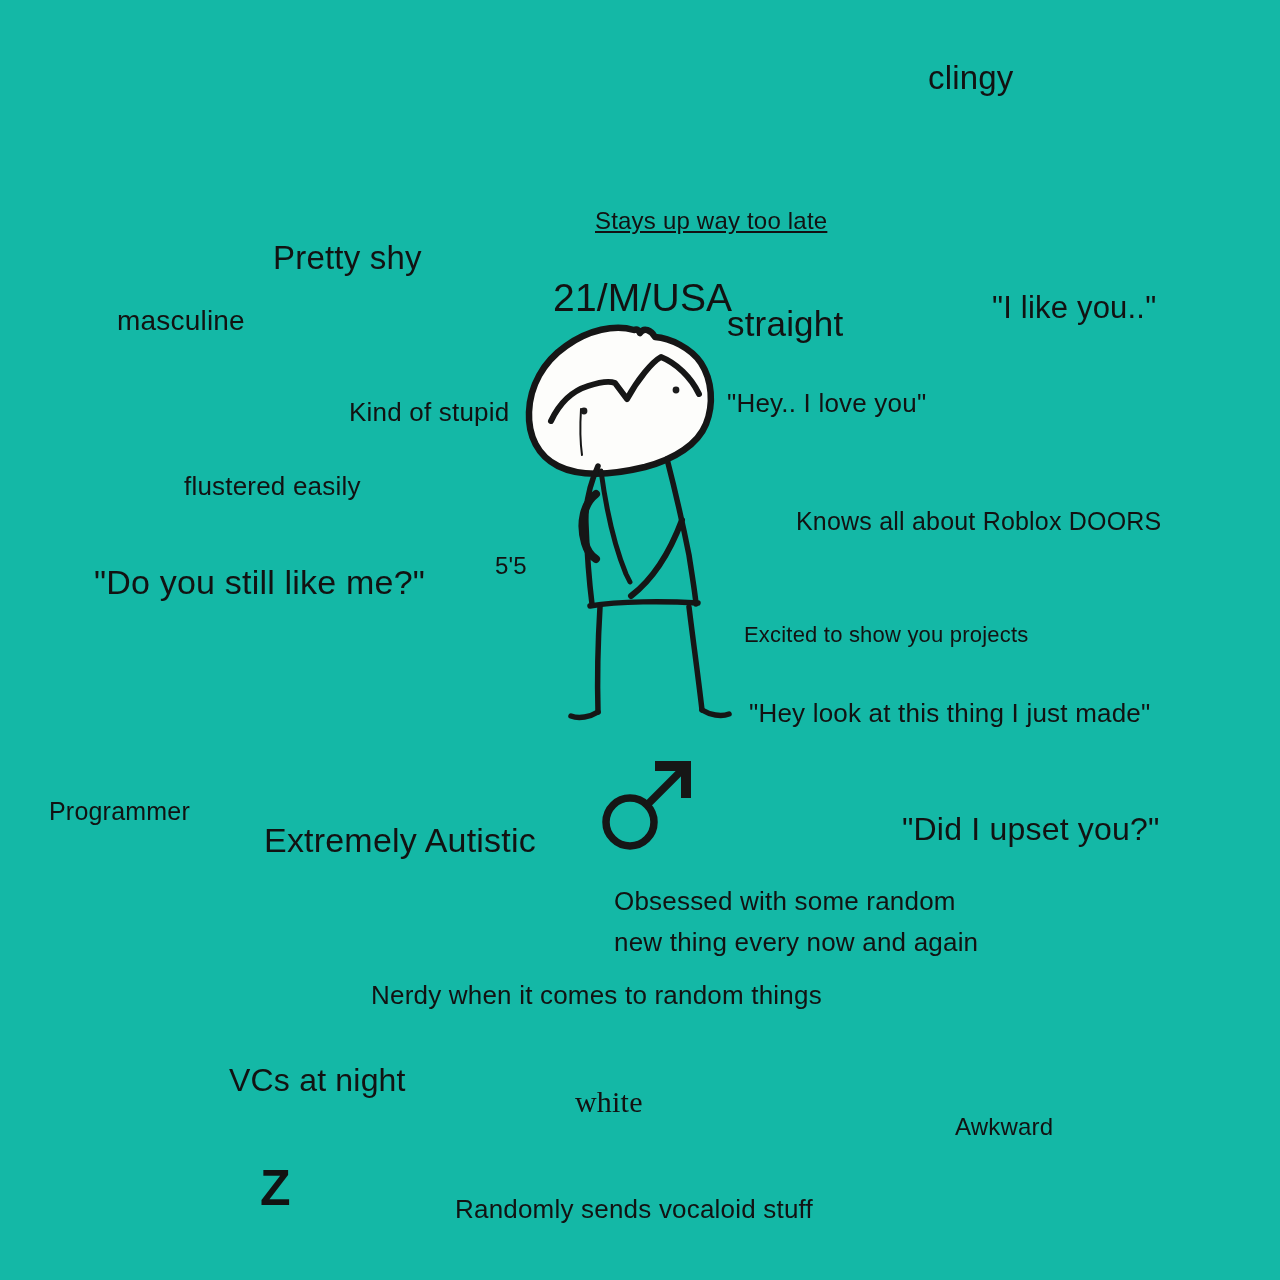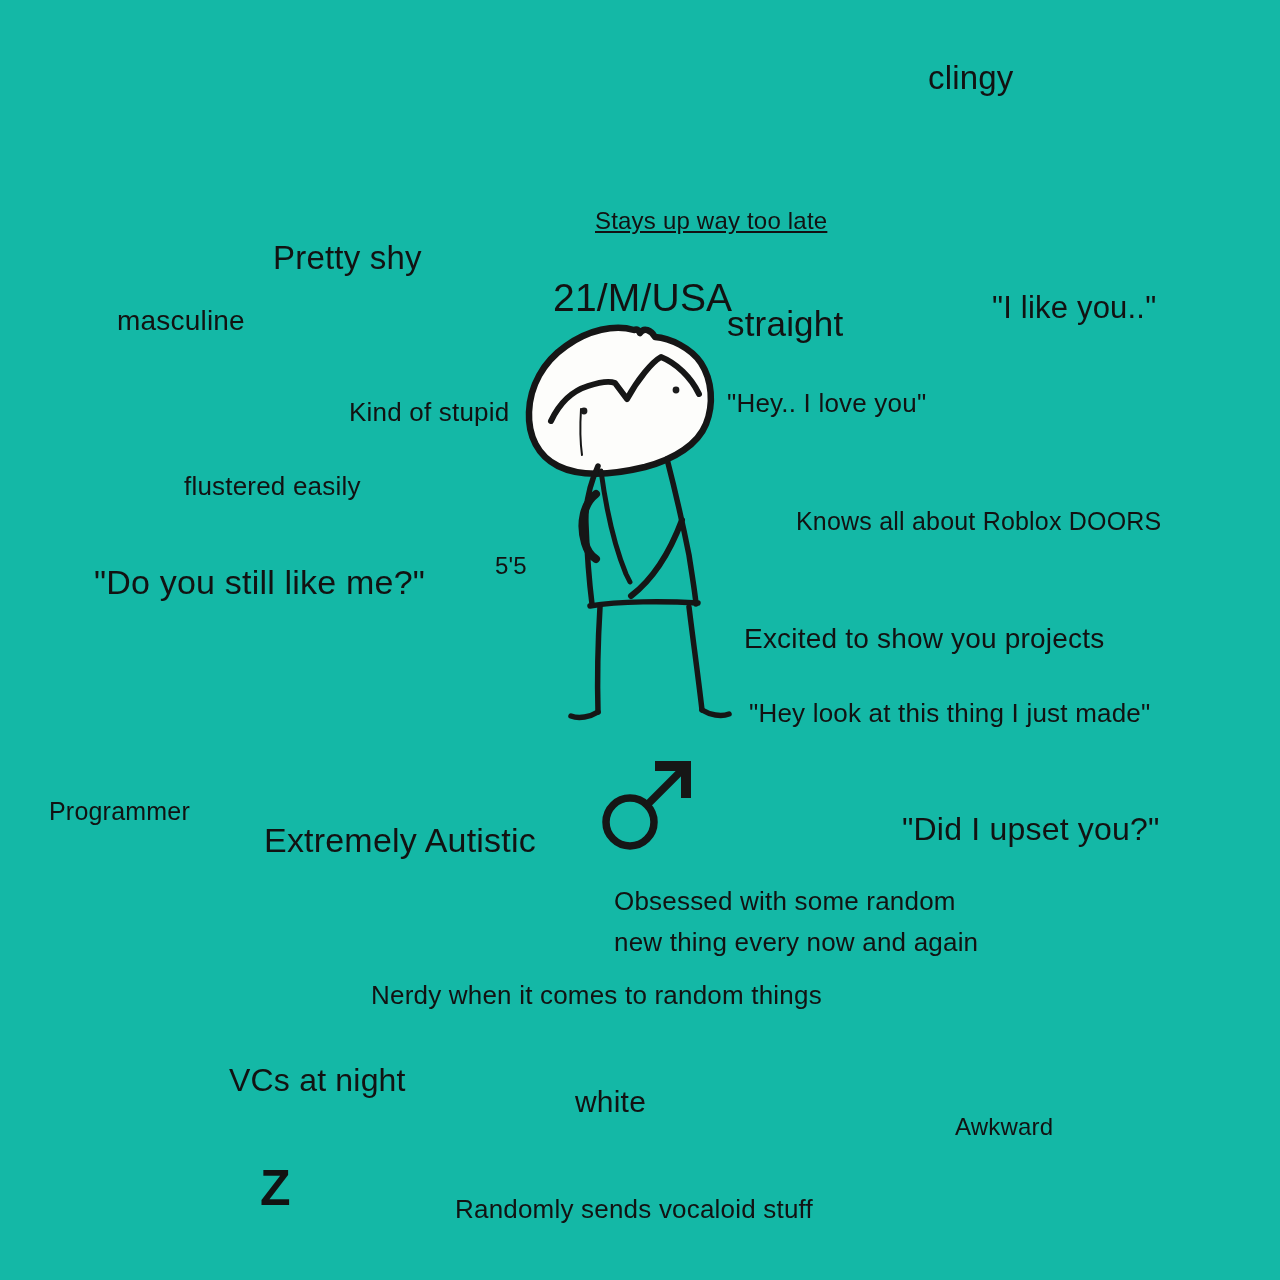--- a/index.html
+++ b/index.html
@@ -85,28 +85,28 @@
       <div class="label" style="left: 527px; top: 273px; font-size: 39px; margin-left: 26px;">21/M/USA</div>
       <div class="label" style="left: 117px; top: 303px; font-size: 28px;">masculine</div>
       <div class="label" style="left: 727px; top: 302px; font-size: 35px;">straight</div>
       <div class="label" style="left: 992px; top: 288px; font-size: 31px;">"I like you.."</div>
       <div class="label" style="left: 727px; top: 387px; font-size: 26px;">"Hey.. I love you"</div>
       <div class="label" style="left: 349px; top: 396px; font-size: 26px;">Kind of stupid</div>
       <div class="label" style="left: 184px; top: 470px; font-size: 26px;">flustered easily</div>
       <div class="label" style="left: 752px; top: 505px; font-size: 25px; margin-left: 44px;">Knows all about Roblox DOORS</div>
       <div class="label" style="left: 495px; top: 551px; font-size: 24px;">5'5</div>
       <div class="label" style="left: 94px; top: 561px; font-size: 34px;">"Do you still like me?"</div>
-      <div class="label" style="left: 744px; top: 621px; font-size: 28px;">Excited to show you projects</div>
+      <div class="label" style="left: 744px; top: 621px; font-size: 22px;">Excited to show you projects</div>
       <div class="label" style="left: 749px; top: 697px; font-size: 26px;">"Hey look at this thing I just made"</div>
       <div class="label" style="left: 49px; top: 795px; font-size: 25px;">Programmer</div>
       <div class="label" style="left: 264px; top: 819px; font-size: 34px;">Extremely Autistic</div>
       <div class="label" style="left: 902px; top: 809px; font-size: 32px;">"Did I upset you?"</div>
       <div class="label" style="left: 614px; top: 881px; font-size: 26px; line-height: 41px;">Obsessed with some random
 new thing every now and again</div>
       <div class="label" style="left: 371px; top: 979px; font-size: 26px;">Nerdy when it comes to random things</div>
       <div class="label" style="left: 229px; top: 1060px; font-size: 32px;">VCs at night</div>
-      <div class="label" style="left: 575px; top: 1083px; font-size: 30px;">white</div>
+      <div class="label" style="left: 575px; top: 1083px; font-size: 30px; font-family: Liberation Serif, serif;">white</div>
       <div class="label" style="left: 955px; top: 1112px; font-size: 24px;">Awkward</div>
       <div class="label" style="left: 260px; top: 1156px; font-size: 50px; font-weight: 600;">Z</div>
       <div class="label" style="left: 455px; top: 1193px; font-size: 26px;">Randomly sends vocaloid stuff</div>
     </div>
 
 </div>
 
 </body></html>

